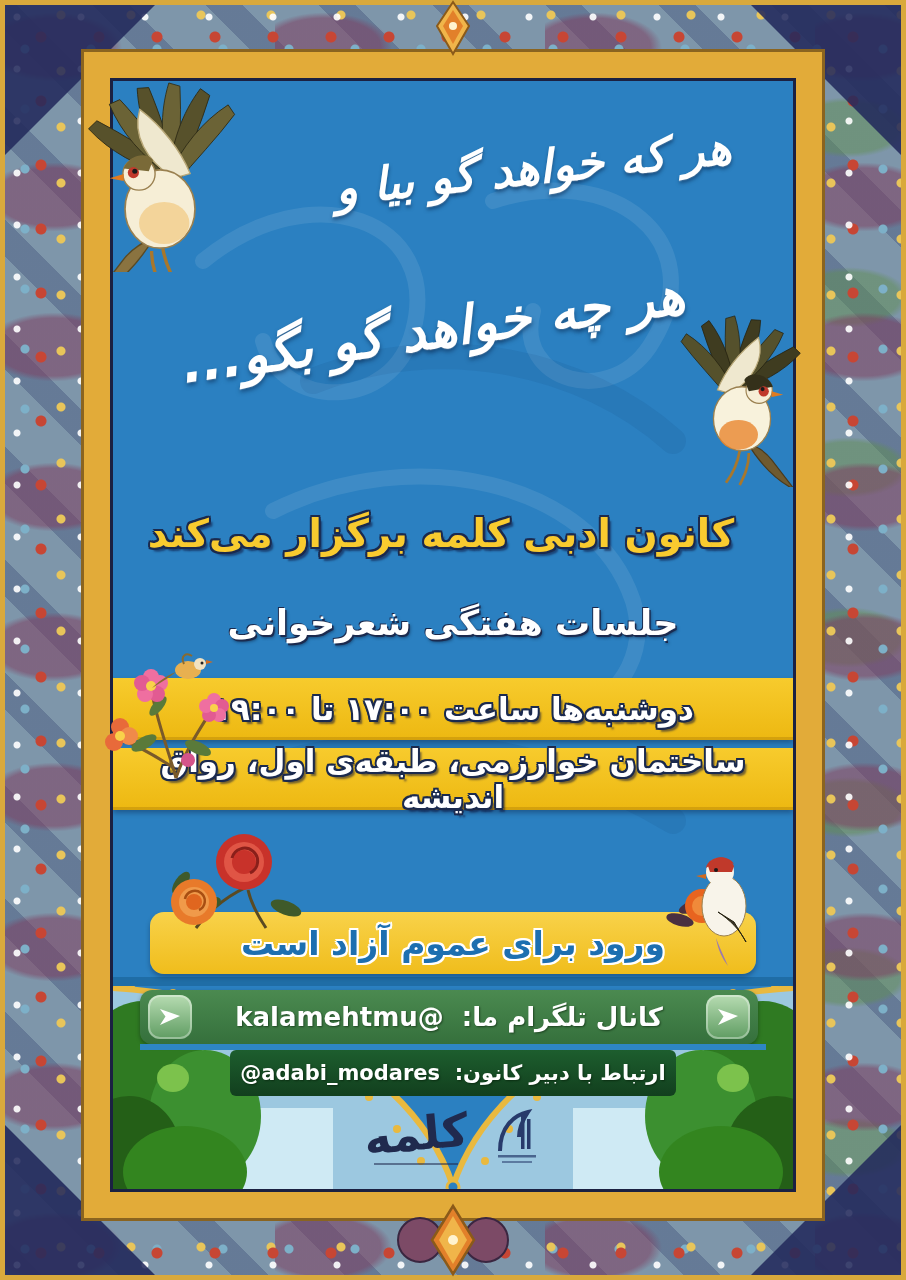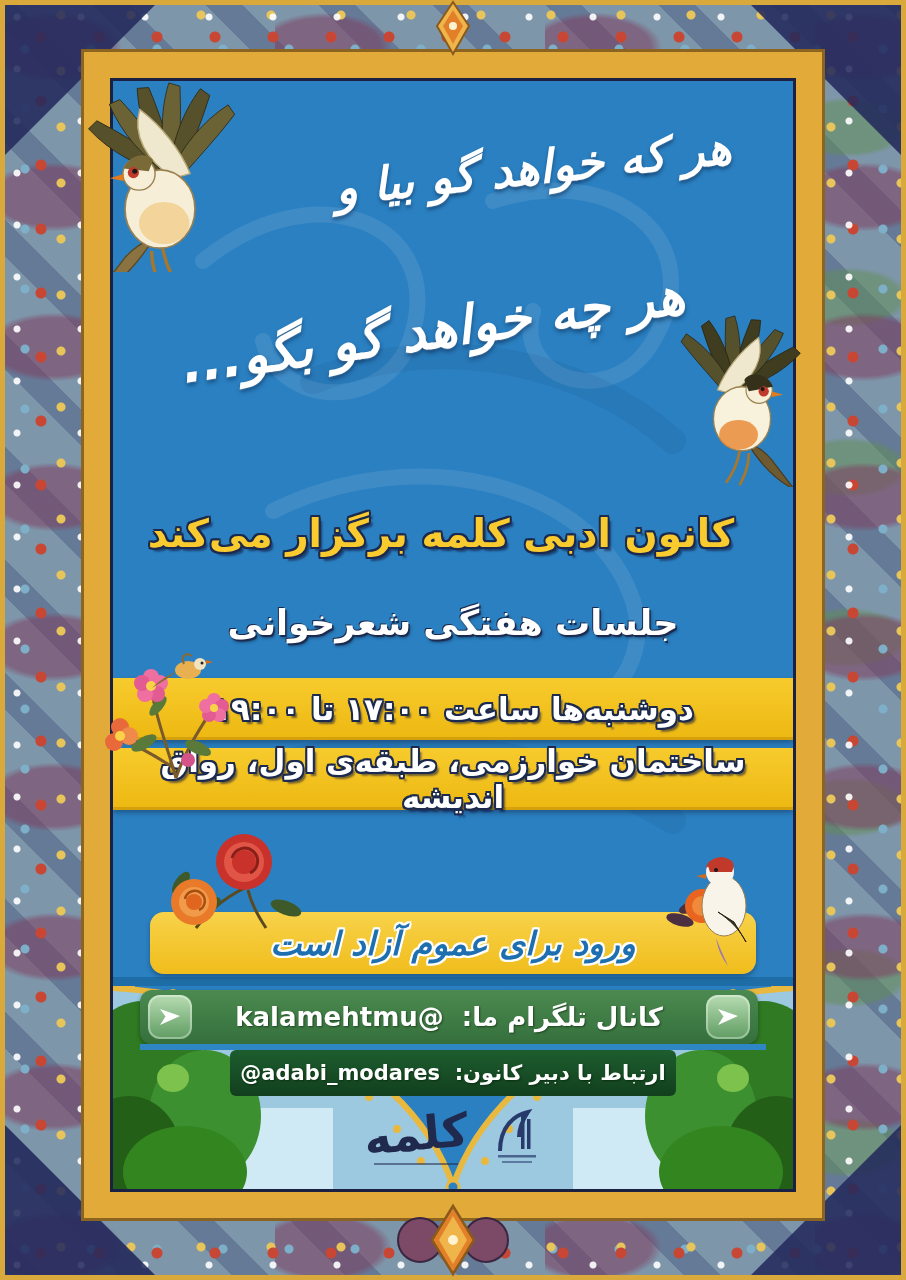--- a/index.html
+++ b/index.html
@@ -38,21 +38,21 @@
   
   .title{position:absolute;left:0;top:430px;width:656px;z-index:3;direction:rtl;text-align:center;
     font-size:39px;font-weight:bold;color:#f9cb2f;}
   .subtitle{position:absolute;left:0;top:522px;width:680px;z-index:3;direction:rtl;text-align:center;
     font-size:35px;font-weight:bold;color:#ffffff;
     text-shadow:1.5px 1.5px 0 #1b2a4e,-1px -1px 0 #1b2a4e,2px 3px 3px rgba(10,30,60,.5);}
   .outline-navy{text-shadow:2px 0 #1b2a4e,-2px 0 #1b2a4e,0 2px #1b2a4e,0 -2px #1b2a4e,
     1.6px 1.6px #1b2a4e,-1.6px -1.6px #1b2a4e,1.6px -1.6px #1b2a4e,-1.6px 1.6px #1b2a4e,
     3.5px 3.5px 2px rgba(15,20,60,.55);}
   .outline-white{text-shadow:2px 0 #fff,-2px 0 #fff,0 2px #fff,0 -2px #fff,
-    1.6px 1.6px #fff,-1.6px -1.6px #fff,1.6px -1.6px #fff,-1.6px 1.6px #fff;font-style:italic;}
+    1.6px 1.6px #fff,-1.6px -1.6px #fff,1.6px -1.6px #fff,-1.6px 1.6px #fff;}
   
   .band-yellow{position:absolute;left:0;width:680px;height:62px;z-index:4;
     background:linear-gradient(#f7cb2d,#edb811);display:flex;align-items:center;justify-content:center;
     box-shadow:0 3px 5px rgba(0,0,30,.3), inset 0 -3px 0 rgba(140,90,0,.25);}
   .band-schedule{top:597px;}
   .band-location{top:667px;text-align:center;}
   .band-text{font-weight:bold;font-size:31px;color:#ffffff;direction:rtl;}
   .band-admission{position:absolute;left:37px;top:831px;width:606px;height:62px;z-index:4;
     background:linear-gradient(#f8d24a,#f0bd1c);border-radius:14px;
     display:flex;align-items:center;justify-content:center;

